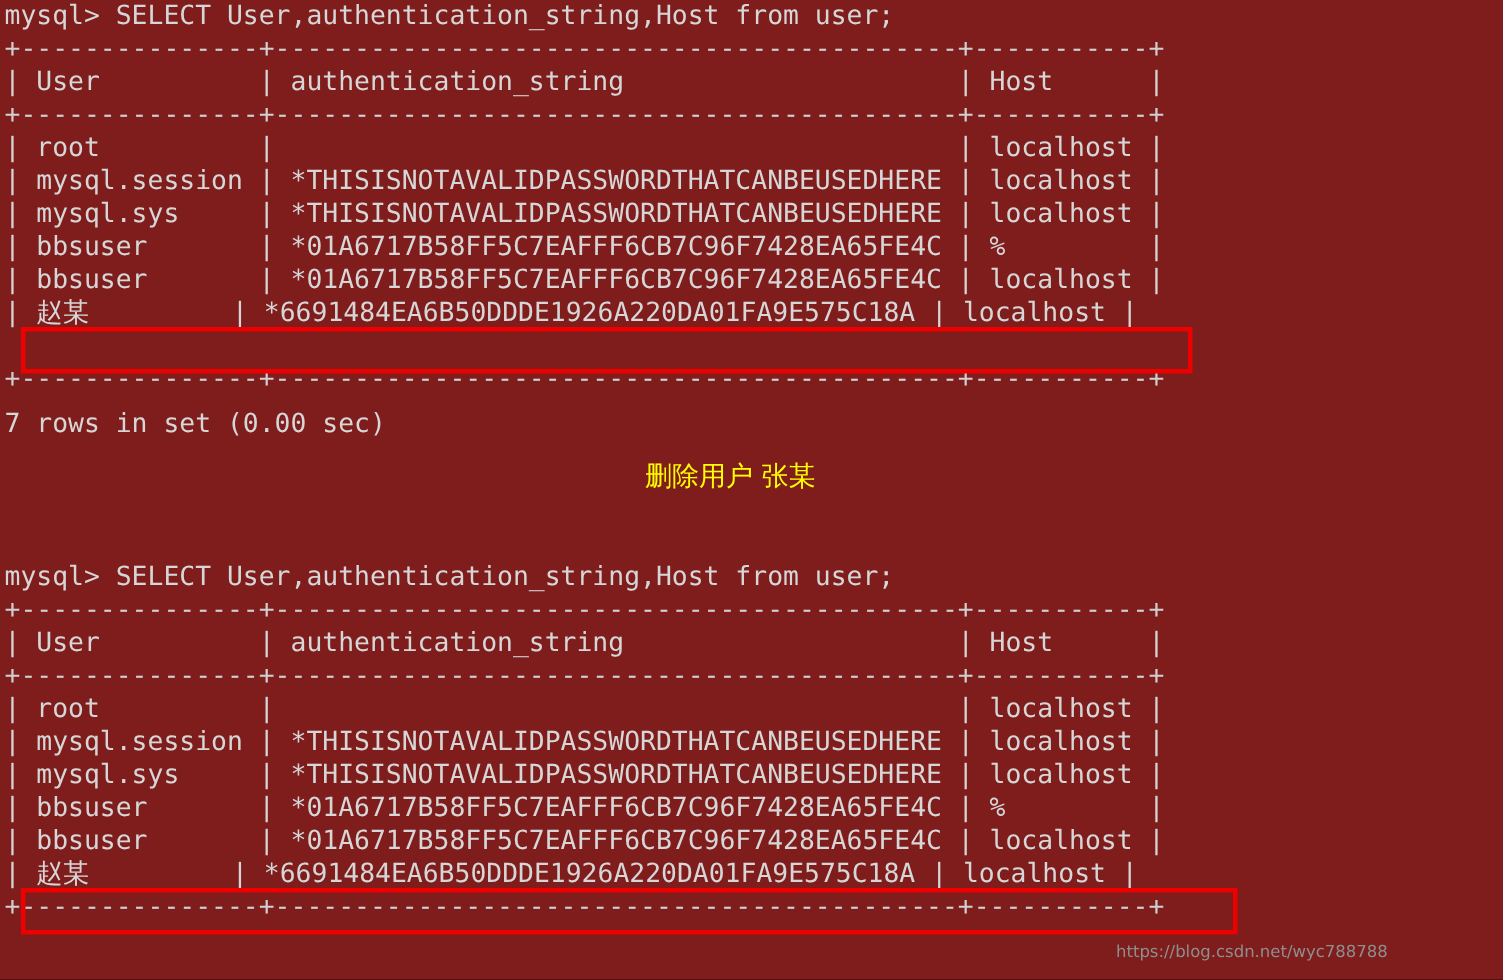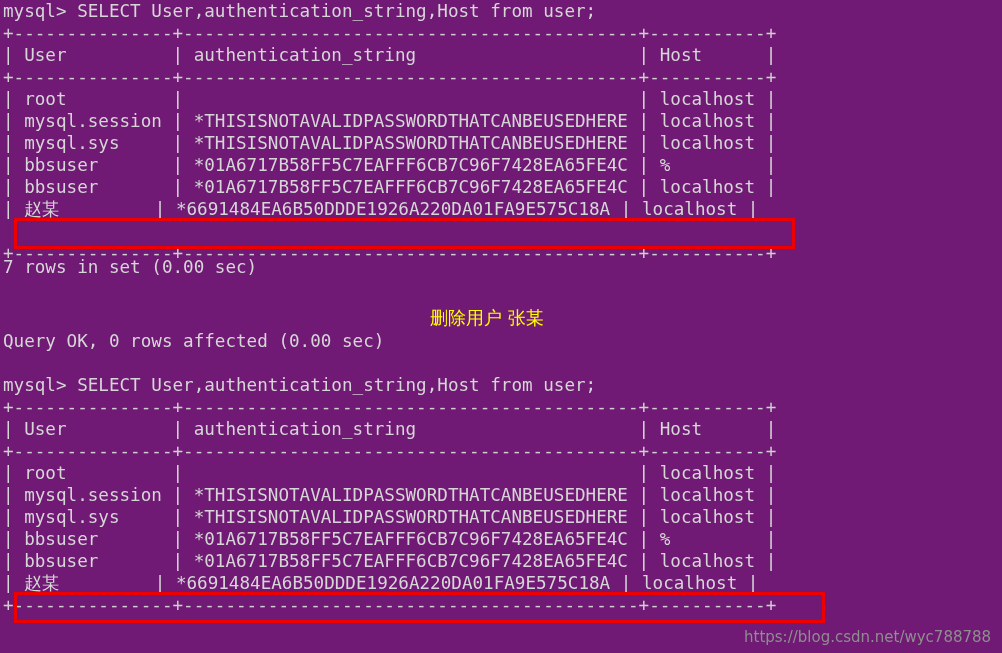--- a/index.html
+++ b/index.html
@@ -14,21 +14,21 @@
     overflow: hidden;
     font-family: "DejaVu Sans Mono", "Liberation Mono", monospace;
   }
 
   #terminal {
     position: absolute;
     left: 0;
     top: 0;
     width: 1002px;
     height: 653px;
-    background: #701a75;
+    background: #7f1d1d;
     padding: 0;
     box-sizing: border-box;
   }
 
   .term-line {
     position: absolute;
     left: 3px;
     font-family: "DejaVu Sans Mono", "Liberation Mono", monospace;
     font-size: 17.6px;
     line-height: 22px;
@@ -57,21 +57,21 @@
   .redbox {
     position: absolute;
     border: 3px solid #ee0000;
     box-sizing: border-box;
     pointer-events: none;
   }
 
   .watermark {
     position: absolute;
     font-family: "DejaVu Sans", "Liberation Sans", sans-serif;
-    font-size: 15px;
+    font-size: 11px;
     color: #8e8e8e;
     white-space: pre;
     letter-spacing: 0px;
   }
 </style>
 </head>
 <body>
 
 <div id="terminal">
 
@@ -79,26 +79,25 @@
   <div class="term-line sep" style="top:22px">+---------------+-------------------------------------------+-----------+</div>
   <div class="term-line" style="top:44px">| User          | authentication_string                     | Host      |</div>
   <div class="term-line sep" style="top:66px">+---------------+-------------------------------------------+-----------+</div>
   <div class="term-line" style="top:88px">| root          |                                           | localhost |</div>
   <div class="term-line" style="top:110px">| mysql.session | *THISISNOTAVALIDPASSWORDTHATCANBEUSEDHERE | localhost |</div>
   <div class="term-line" style="top:132px">| mysql.sys     | *THISISNOTAVALIDPASSWORDTHATCANBEUSEDHERE | localhost |</div>
   <div class="term-line" style="top:154px">| bbsuser       | *01A6717B58FF5C7EAFFF6CB7C96F7428EA65FE4C | %         |</div>
   <div class="term-line" style="top:176px">| bbsuser       | *01A6717B58FF5C7EAFFF6CB7C96F7428EA65FE4C | localhost |</div>
   <div class="term-line" style="top:198px">| 赵某         | *6691484EA6B50DDDE1926A220DA01FA9E575C18A | localhost |</div>
   <div class="term-line sep" style="top:242px">+---------------+-------------------------------------------+-----------+</div>
-  <div class="term-line" style="top:256px">7 rows in set (0.00 sec)</div>
+  <div class="term-line" style="top:272px">7 rows in set (0.00 sec)</div>
 
   <div class="term-line" style="top:286px"></div>
 
   <div class="annotation-yellow" style="left:430px; top:307px">删除用户 张某</div>
-  <div class="term-line" style="top:330px">Query OK, 0 rows affected (0.00 sec)</div>
 
   <div class="term-line" style="top:352px"></div>
 
   <div class="term-line" style="top:374px">mysql&gt; SELECT User,authentication_string,Host from user;</div>
   <div class="term-line sep" style="top:396px">+---------------+-------------------------------------------+-----------+</div>
   <div class="term-line" style="top:418px">| User          | authentication_string                     | Host      |</div>
   <div class="term-line sep" style="top:440px">+---------------+-------------------------------------------+-----------+</div>
   <div class="term-line" style="top:462px">| root          |                                           | localhost |</div>
   <div class="term-line" style="top:484px">| mysql.session | *THISISNOTAVALIDPASSWORDTHATCANBEUSEDHERE | localhost |</div>
   <div class="term-line" style="top:506px">| mysql.sys     | *THISISNOTAVALIDPASSWORDTHATCANBEUSEDHERE | localhost |</div>

